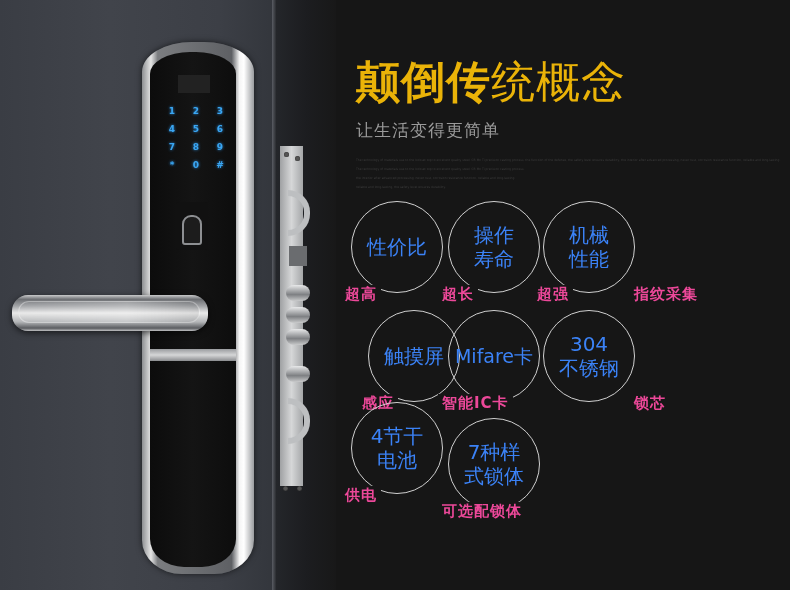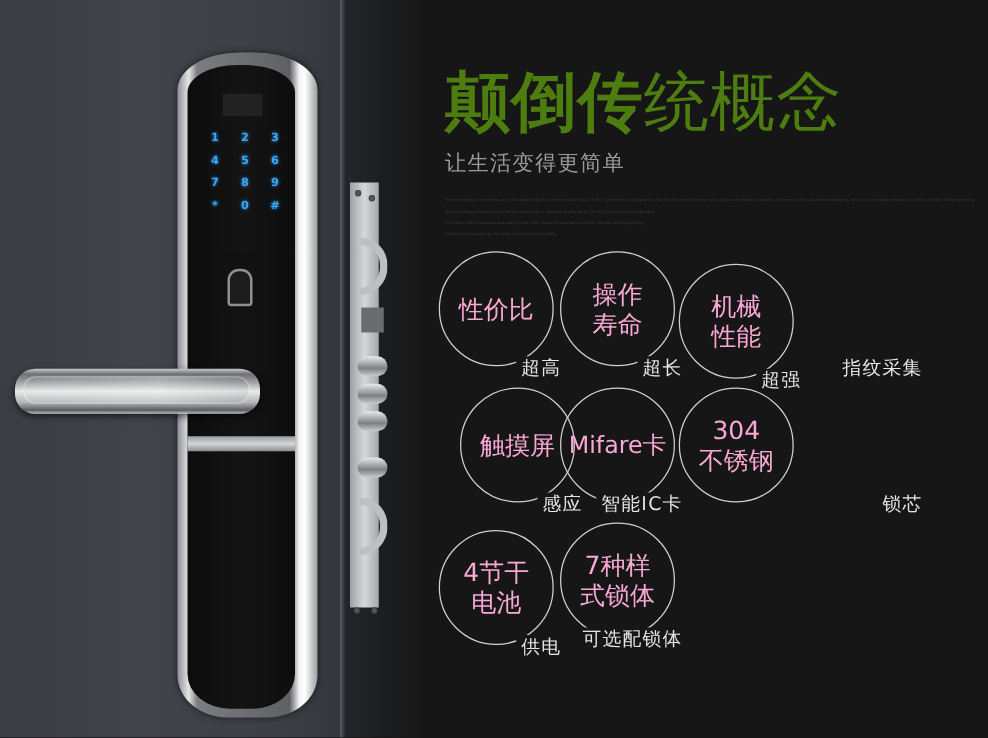--- a/index.html
+++ b/index.html
@@ -73,41 +73,41 @@
     border:6px solid #bdbfc1; border-left:none; background:transparent;
   }
   .bolt {
     position:absolute; left:286px; width:24px; height:16px; border-radius:8px;
     background:linear-gradient(180deg,#e8e9ea,#7e8083 60%,#c9cacb);
   }
   .sq { position:absolute; left:289px; top:246px; width:18px; height:20px; background:#6a6c6f; }
 
   
   .title {
-    position:absolute; left:356px; top:54px; font-size:52px; color:#4d7c0f; letter-spacing:1px; line-height:56px; white-space:nowrap;
+    position:absolute; left:356px; top:54px; font-size:44px; color:#eab308; letter-spacing:1px; line-height:56px; white-space:nowrap;
   }
   .title .b { font-weight:bold; }
   .title .l { font-weight:normal; }
   .subtitle { position:absolute; left:356px; top:119px; font-size:17px; color:#9a9a9a; letter-spacing:1px; }
   .fine {
     position:absolute; left:356px; top:157px; width:430px; font-size:3px; line-height:6px; color:#3d3d3d;
   }
   .fine p { margin-bottom:3px; }
 
   
   .feature { position:absolute; width:96px; height:110px; }
   .circle {
     position:absolute; left:0; top:0; width:92px; height:92px; border-radius:50%;
     border:1px solid #d0d0d0; display:flex; flex-direction:column; align-items:center; justify-content:center;
-    color:#f9a8d4; font-size:20px; line-height:24px; text-align:center;
+    color:#3b82f6; font-size:20px; line-height:24px; text-align:center;
   }
   .circle span { display:block; white-space:nowrap; }
   .feature .tag {
-    position:absolute; left:-10px; width:112px; top:84px; text-align:right;
-    font-size:15px; font-weight:normal; color:#e5e5e5; letter-spacing:1px; line-height:18px;
+    position:absolute; left:-10px; width:112px; top:84px; text-align:left;
+    font-size:15px; font-weight:bold; color:#ec4899; letter-spacing:1px; line-height:18px;
   }
   .tag-bg { background:#161616; padding:0 4px; }
 </style>
 </head>
 <body>
 
 <div class="door"></div>
 <div class="door-edge-hi"></div>
 <div class="door-edge"></div>
 <div class="panel"></div>
@@ -165,21 +165,21 @@
     </div>
   <div class="tag"><span class="tag-bg">超高</span></div>
 </div>
 <div class="feature" style="left:448px;top:201px;">
   <div class="circle">
       <span>操作</span>
       <span>寿命</span>
     </div>
   <div class="tag"><span class="tag-bg">超长</span></div>
 </div>
-<div class="feature" style="left:543px;top:211px;">
+<div class="feature" style="left:543px;top:201px;">
   <div class="circle">
       <span>机械</span>
       <span>性能</span>
     </div>
   <div class="tag"><span class="tag-bg">超强</span></div>
 </div>
 <div class="feature" style="left:640px;top:201px;">
   <div class="tag"><span class="tag-bg">指纹采集</span></div>
 </div>
 
@@ -198,21 +198,21 @@
 <div class="feature" style="left:543px;top:310px;">
   <div class="circle">
       <span>304</span>
       <span>不锈钢</span>
     </div>
 </div>
 <div class="feature" style="left:640px;top:310px;">
   <div class="tag"><span class="tag-bg">锁芯</span></div>
 </div>
 
-<div class="feature" style="left:351px;top:424px;">
+<div class="feature" style="left:351px;top:402px;">
   <div class="circle">
       <span>4节干</span>
       <span>电池</span>
     </div>
   <div class="tag"><span class="tag-bg">供电</span></div>
 </div>
 <div class="feature" style="left:448px;top:418px;">
   <div class="circle">
       <span>7种样</span>
       <span>式锁体</span>

